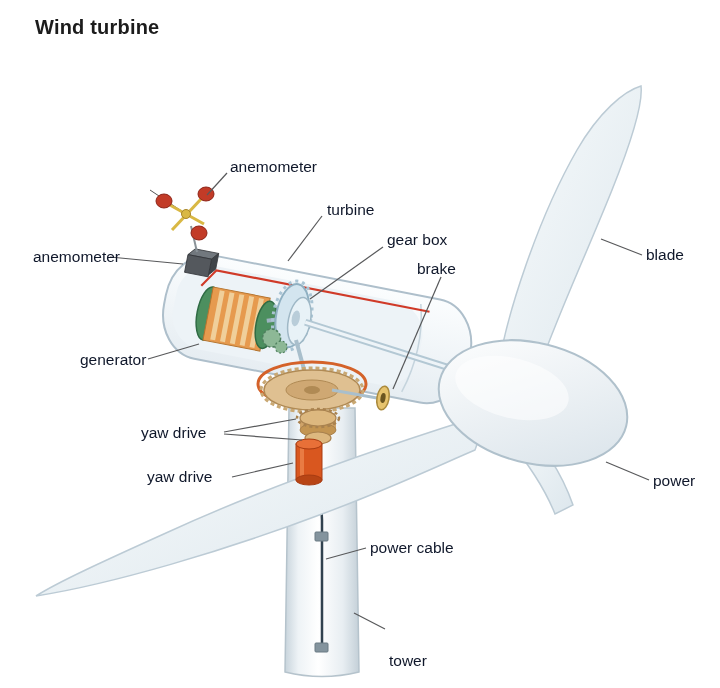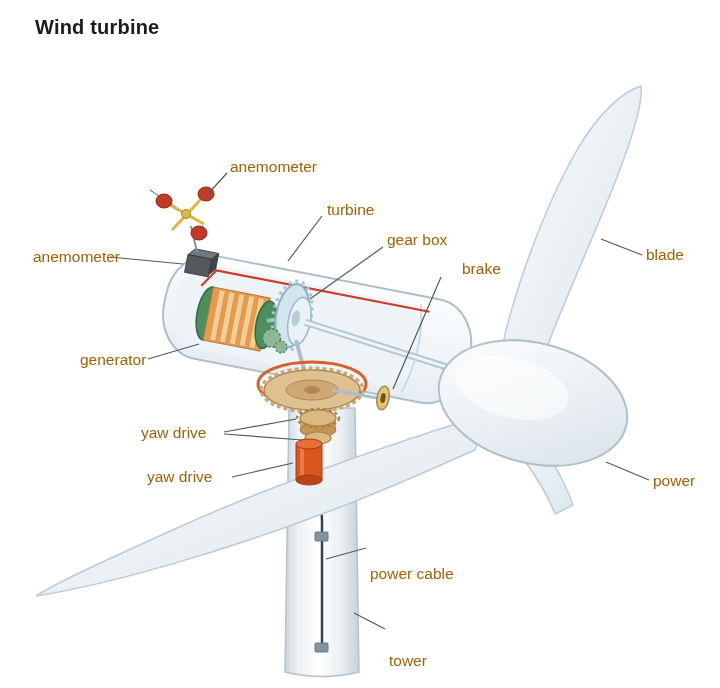--- a/index.html
+++ b/index.html
@@ -1,21 +1,21 @@
 <!DOCTYPE html>
 <html><head>
 <meta charset="utf-8">
 <style>
   html,body{margin:0;padding:0;background:#ffffff;}
   .stage{position:relative;width:720px;height:688px;background:#ffffff;overflow:hidden;
          font-family:"Liberation Sans",sans-serif;}
   .stage svg{position:absolute;left:0;top:0;}
   .title{position:absolute;left:35px;top:16px;font-size:20px;font-weight:bold;
          color:#1c1c1c;letter-spacing:.2px;white-space:nowrap;}
-  .lbl{position:absolute;font-size:15.5px;color:#a16207;white-space:nowrap;}
+  .lbl{position:absolute;font-size:15.5px;color:#0f172a;white-space:nowrap;}
 </style>
 </head>
 <body>
 
 <div class="stage">
 
 <svg width="720" height="688" viewBox="0 0 720 688">
   <defs>
     <linearGradient id="gradBlade" x1="0" y1="0" x2="1" y2="1">
       <stop offset="0" stop-color="#f8fbfc"></stop>
@@ -155,23 +155,23 @@
     <line x1="649" y1="480" x2="606" y2="462"></line>
     <line x1="366" y1="548" x2="326" y2="559"></line>
     <line x1="385" y1="629" x2="354" y2="613"></line>
   </g>
 </svg>
 
 <div class="title">Wind turbine</div>
 <div class="lbl" style="left:230px;top:158px">anemometer</div>
 <div class="lbl" style="left:327px;top:201px">turbine</div>
 <div class="lbl" style="left:387px;top:231px">gear box</div>
-<div class="lbl" style="left:462px;top:260px">brake</div>
+<div class="lbl" style="left:417px;top:260px">brake</div>
 <div class="lbl" style="left:646px;top:246px">blade</div>
 <div class="lbl" style="left:33px;top:248px">anemometer</div>
 <div class="lbl" style="left:80px;top:351px">generator</div>
 <div class="lbl" style="left:141px;top:424px">yaw drive</div>
 <div class="lbl" style="left:147px;top:468px">yaw drive</div>
 <div class="lbl" style="left:653px;top:472px">power</div>
-<div class="lbl" style="left:370px;top:565px">power cable</div>
+<div class="lbl" style="left:370px;top:539px">power cable</div>
 <div class="lbl" style="left:389px;top:652px">tower</div>
 
 </div>
 
 </body></html>

